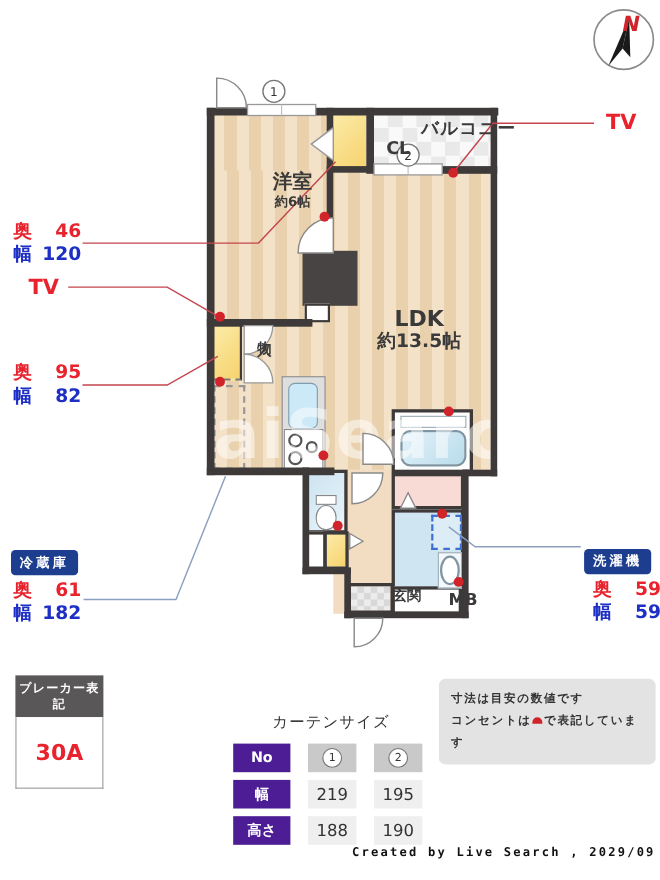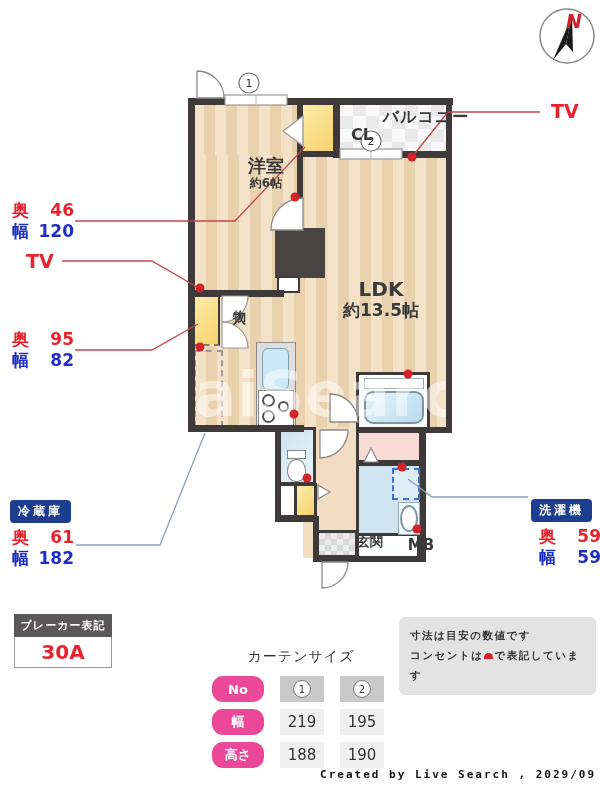--- a/index.html
+++ b/index.html
@@ -17,31 +17,31 @@
   .svg-overlay{position:absolute;left:0;top:0;z-index:60;pointer-events:none;}
   .dim-block{position:absolute;z-index:80;font-weight:bold;font-size:17px;}
   .dim-row{display:flex;width:62px;justify-content:space-between;line-height:1.25;}
   .red{color:#e8232d;} .blue{color:#1d2fc4;}
   .tv{position:absolute;z-index:80;color:#e8232d;font-weight:bold;font-size:19px;}
   .badge{display:inline-block;background:#1d3d8f;color:#fff;font-size:12px;font-weight:bold;
          padding:3px 8px;border-radius:4px;letter-spacing:3px;}
   .watermark{position:absolute;z-index:45;font-size:62px;font-weight:bold;
              color:rgba(255,255,255,0.5);letter-spacing:1px;pointer-events:none;white-space:nowrap;}
   
-  .breaker{position:absolute;left:14px;top:614px;width:98px;z-index:80;text-align:center;}
+  .breaker{position:absolute;left:14px;top:614px;width:80px;z-index:80;text-align:center;}
   .breaker .hd{background:#595757;color:#fff;font-size:11px;font-weight:bold;padding:4px 0;letter-spacing:1px;}
   .breaker .val{background:#fff;border:1px solid #999;border-top:none;color:#e8232d;
-                font-size:20px;font-weight:bold;padding:3px 0;}
+                font-size:20px;font-weight:bold;padding:20px 0;}
   
   .curtain-title{position:absolute;left:216px;top:648px;width:170px;text-align:center;
                  font-size:14px;color:#333;z-index:80;letter-spacing:1px;}
   .ctable{position:absolute;left:212px;top:676px;display:grid;z-index:80;
           grid-template-columns:52px 44px 44px;grid-auto-rows:26px;column-gap:16px;row-gap:7px;}
-  .ctable .lab{background:#ec4899;color:#fff;font-size:13px;font-weight:bold;
-               display:flex;align-items:center;justify-content:center;border-radius:11px;}
+  .ctable .lab{background:#4c1d95;color:#fff;font-size:13px;font-weight:bold;
+               display:flex;align-items:center;justify-content:center;}
   .ctable .hdc{background:#c9c9c9;display:flex;align-items:center;justify-content:center;}
   .ctable .val{background:#efefef;color:#333;font-size:15px;display:flex;align-items:center;justify-content:center;}
   .circle-num{display:inline-flex;width:16px;height:16px;border:1px solid #777;border-radius:50%;
               background:#fff;align-items:center;justify-content:center;font-size:10px;color:#333;}
   
   .notebox{position:absolute;left:399px;top:617px;width:197px;box-sizing:border-box;background:#e3e3e3;
            border-radius:6px;padding:9px 11px;font-size:10.5px;font-weight:bold;color:#333;
            letter-spacing:1.5px;line-height:1.9;z-index:80;}
   .outlet-sym{display:inline-block;width:9px;height:6px;background:#d1232a;
               border-radius:5px 5px 0 0;margin:0 1px;}

